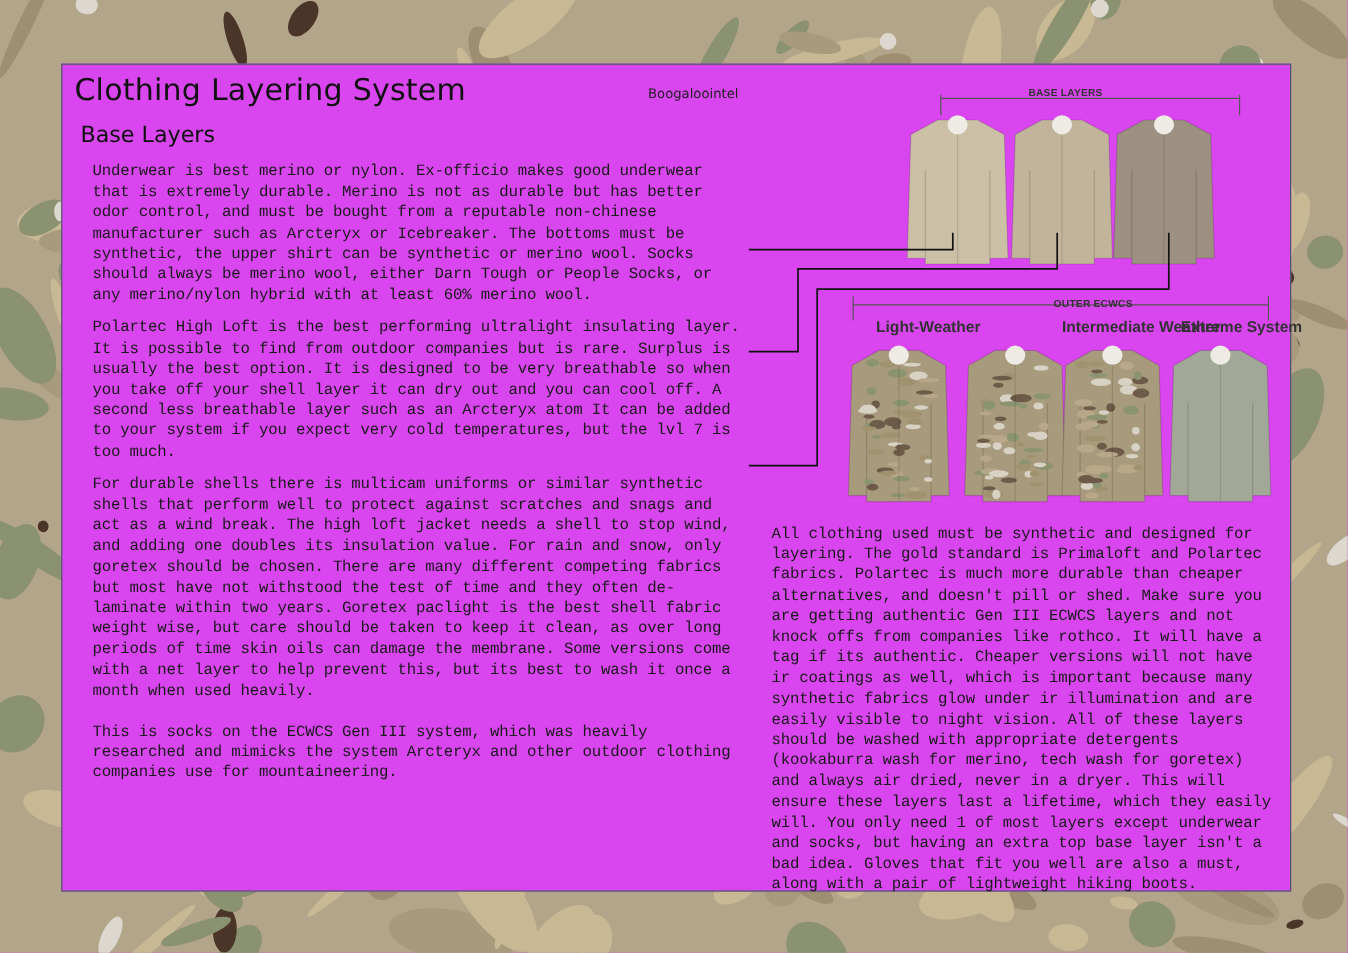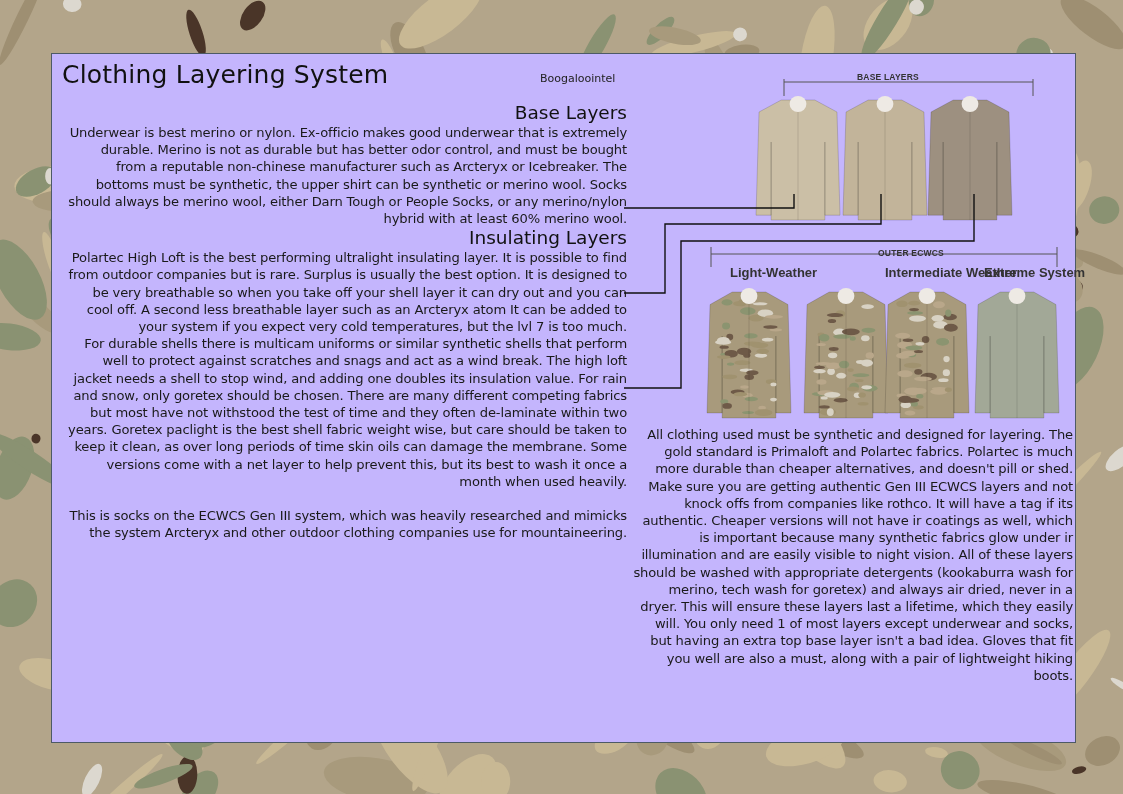--- a/index.html
+++ b/index.html
@@ -4,35 +4,35 @@
 <style>
   html, body { margin: 0; padding: 0; }
   body {
     width: 1123px; height: 794px; overflow: hidden; position: relative;
     background: #b3a58a;
     font-family: "DejaVu Sans", sans-serif;
   }
   #camo { position: absolute; left: 0; top: 0; width: 1123px; height: 794px; }
   .panel {
     position: absolute; left: 51px; top: 53px; width: 1025px; height: 690px;
-    background: #c4b5fd; border: 1px solid #4d5a66; box-sizing: border-box; text-align: right;
+    background: #d946ef; border: 1px solid #4d5a66; box-sizing: border-box;
   }
   .title {
     position: absolute; left: 10px; top: 6px;
     font-size: 25px; color: #111; letter-spacing: 0.2px; font-weight: normal;
   }
   .brand {
     position: absolute; left: 488px; top: 18px; font-size: 11px; color: #222;
   }
   .col-left { position: absolute; left: 15px; top: 48px; width: 560px; }
   .col-left h2 {
     margin: 0; font-size: 18.5px; font-weight: normal; color: #111; line-height: 22px;
   }
   .col-left p, .col-right p {
-    margin: 0; font-size: 13.1px; line-height: 17.2px; color: #1a1a1a; letter-spacing: -0.15px;
+    margin: 10px; font-size: 13.1px; line-height: 17.2px; color: #1a1a1a; letter-spacing: -0.15px; font-family: Liberation Mono, monospace;
   }
   .col-left .sec { margin-bottom: 0px; }
   .col-left .note { margin-top: 17px; }
   .col-right { position: absolute; left: 581px; top: 372px; width: 440px; }
   .figure { position: absolute; left: 0; top: 0; width: 1025px; height: 690px; pointer-events: none; }
   .fig-label {
     position: absolute; font-family: "Liberation Sans", sans-serif; font-weight: bold;
     color: #333; white-space: nowrap;
   }
   .group-label { font-size: 8.5px; letter-spacing: 0.2px; }
@@ -307,21 +307,20 @@
 <div class="panel">
   <div class="title">Clothing Layering System</div>
   <div class="brand">Boogalоointel</div>
 
   <div class="col-left">
     <div class="sec">
       <h2>Base Layers</h2>
       <p>Underwear is best merino or nylon.  Ex-officio makes good underwear that is extremely durable.  Merino is not as durable but has better odor control, and must be bought from a reputable non-chinese manufacturer such as Arcteryx or Icebreaker.  The bottoms must be synthetic, the upper shirt can be synthetic or merino wool. Socks should always be merino wool, either Darn Tough or People Socks, or any merino/nylon hybrid with at least 60% merino wool.</p>
     </div>
     <div class="sec">
-      <h2>Insulating Layers</h2>
       <p>Polartec High Loft is the best performing ultralight insulating layer.  It is possible to find from outdoor companies but is rare.  Surplus is usually the best option.  It is designed to be very breathable so when you take off your shell layer it can dry out and you can cool off.  A second less breathable layer such as an Arcteryx atom It can be added to your system if you expect very cold temperatures, but the lvl 7 is too much.</p>
     </div>
     <div class="sec">
       <p>For durable shells there is multicam uniforms or similar synthetic shells that perform well to protect against scratches and snags and act as a wind break.  The high loft jacket needs a shell to stop wind, and adding one doubles its insulation value.  For rain and snow, only goretex should be chosen.  There are many different competing fabrics but most have not withstood the test of time and they often de-laminate within two years.  Goretex paclight is the best shell fabric weight wise, but care should be taken to keep it clean, as over long periods of time skin oils can damage the membrane.  Some versions come with a net layer to help prevent this, but its best to wash it once a month when used heavily.</p>
     </div>
     <p class="note">This is socks on the ECWCS Gen III system, which was heavily researched and mimicks the system Arcteryx and other outdoor clothing companies use for mountaineering.</p>
   </div>
 
   <div class="col-right">
     <p>All clothing used must be synthetic and designed for layering.  The gold standard is Primaloft and Polartec fabrics. Polartec is much more durable than cheaper alternatives, and doesn't pill or shed.  Make sure you are getting authentic Gen III ECWCS layers and not knock offs from companies like rothco.  It will have a tag if its authentic.  Cheaper versions will not have ir coatings as well, which is important because many synthetic fabrics glow under ir illumination and are easily visible to night vision.  All of these layers should be washed with appropriate detergents (kookaburra wash for merino, tech wash for goretex) and always air dried, never in a dryer.  This will ensure these layers last a lifetime, which they easily will. You only need 1 of most layers except underwear and socks, but having an extra top base layer isn't a bad idea. Gloves that fit you well are also a must, along with a pair of lightweight hiking boots.</p>

